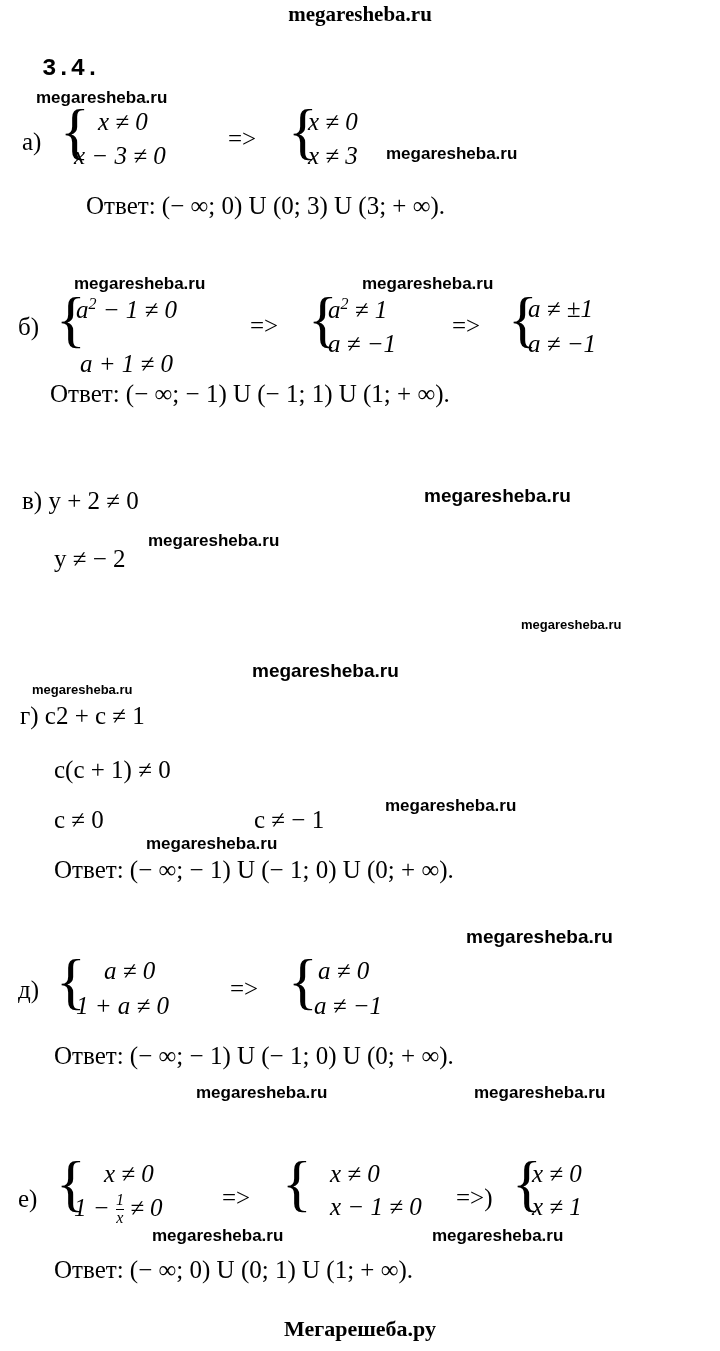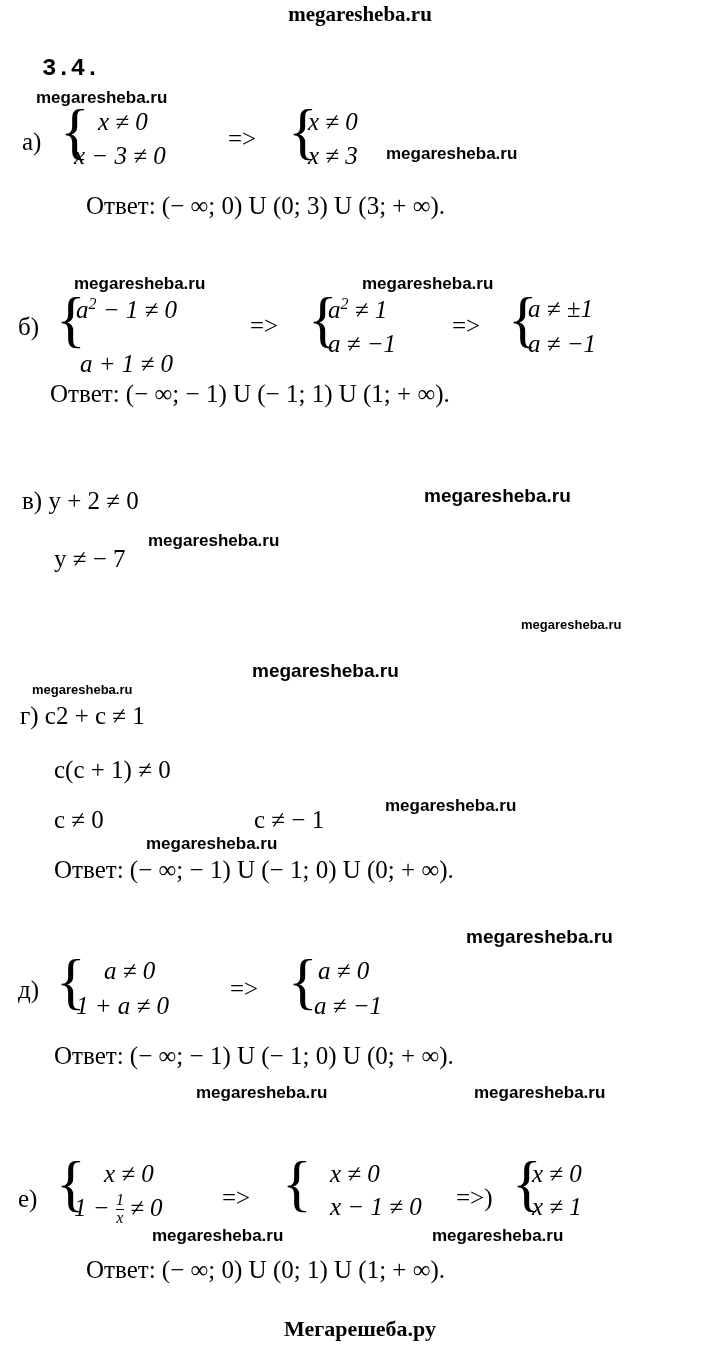--- a/index.html
+++ b/index.html
@@ -139,21 +139,21 @@
   <div class="brace" style="left:308px; top:288px;">{</div>
   <div class="mathline" style="left:328px; top:295px;">a<span class="sup">2</span> ≠ 1</div>
   <div class="mathline" style="left:328px; top:330px;">a ≠ −1</div>
   <div class="arrow" style="left:452px; top:312px;">=&gt;</div>
   <div class="brace" style="left:508px; top:288px;">{</div>
   <div class="mathline" style="left:528px; top:295px;">a ≠ ±1</div>
   <div class="mathline" style="left:528px; top:330px;">a ≠ −1</div>
   <div class="ans" style="left:50px; top:380px;">Ответ: (− ∞; − 1) U (− 1; 1) U (1; + ∞).</div>
 
   <div class="mathline upright" style="left:22px; top:487px;font-family:Liberation Serif, serif;">в) y + 2 ≠ 0</div>
-  <div class="mathline upright" style="left:54px; top:545px;">y ≠ − 7</div>
+  <div class="mathline upright" style="left:54px; top:545px;">y ≠ − 2</div>
 
   <div class="mathline upright" style="left:20px; top:702px;">г) c2 + c ≠ 1</div>
   <div class="mathline upright" style="left:54px; top:756px;">c(c + 1) ≠ 0</div>
   <div class="mathline upright" style="left:54px; top:806px;">c ≠ 0</div>
   <div class="mathline upright" style="left:254px; top:806px;">c ≠ − 1</div>
   <div class="ans" style="left:54px; top:856px;">Ответ: (− ∞; − 1) U (− 1; 0) U (0; + ∞).</div>
 
   <div class="item-label" style="left:18px; top:976px;">д)</div>
   <div class="brace" style="left:56px; top:950px;">{</div>
   <div class="mathline" style="left:104px; top:957px;">a ≠ 0</div>
@@ -176,21 +176,21 @@
     <span>≠ 0</span>
   </div>
   <div class="arrow" style="left:222px; top:1184px;">=&gt;</div>
   <div class="brace" style="left:282px; top:1152px;">{</div>
   <div class="mathline" style="left:330px; top:1160px;">x ≠ 0</div>
   <div class="mathline" style="left:294px; top:1193px;margin-left:36px;">x − 1 ≠ 0</div>
   <div class="arrow" style="left:456px; top:1184px;">=&gt;)</div>
   <div class="brace" style="left:512px; top:1152px;">{</div>
   <div class="mathline" style="left:532px; top:1160px;">x ≠ 0</div>
   <div class="mathline" style="left:532px; top:1193px;">x ≠ 1</div>
-  <div class="ans" style="left:54px; top:1256px;margin-left:32px;">Ответ: (− ∞; 0) U (0; 1) U (1; + ∞).</div>
+  <div class="ans" style="left:54px; top:1256px;">Ответ: (− ∞; 0) U (0; 1) U (1; + ∞).</div>
 
   <div class="site-footer">Мегарешеба.ру</div>
 
   <div id="watermark-layer">
       <div class="wm" style="left: 36px; top: 88px; font-size: 17px;">megaresheba.ru</div>
       <div class="wm" style="left: 386px; top: 144px; font-size: 17px;">megaresheba.ru</div>
       <div class="wm" style="left: 74px; top: 274px; font-size: 17px;">megaresheba.ru</div>
       <div class="wm" style="left: 362px; top: 274px; font-size: 17px;">megaresheba.ru</div>
       <div class="wm" style="left: 424px; top: 485px; font-size: 19px;">megaresheba.ru</div>
       <div class="wm" style="left: 148px; top: 531px; font-size: 17px;">megaresheba.ru</div>

